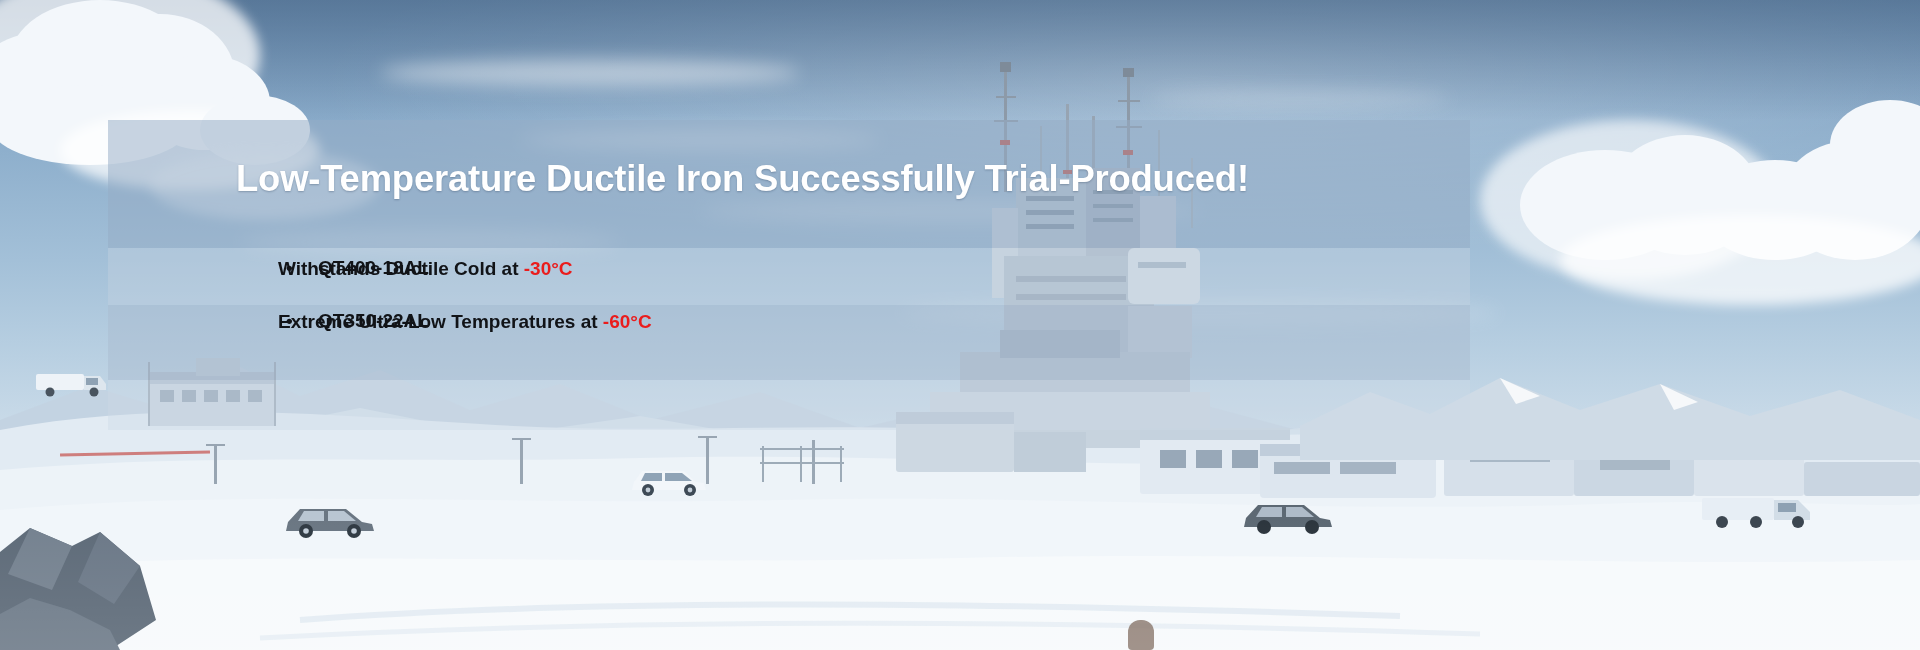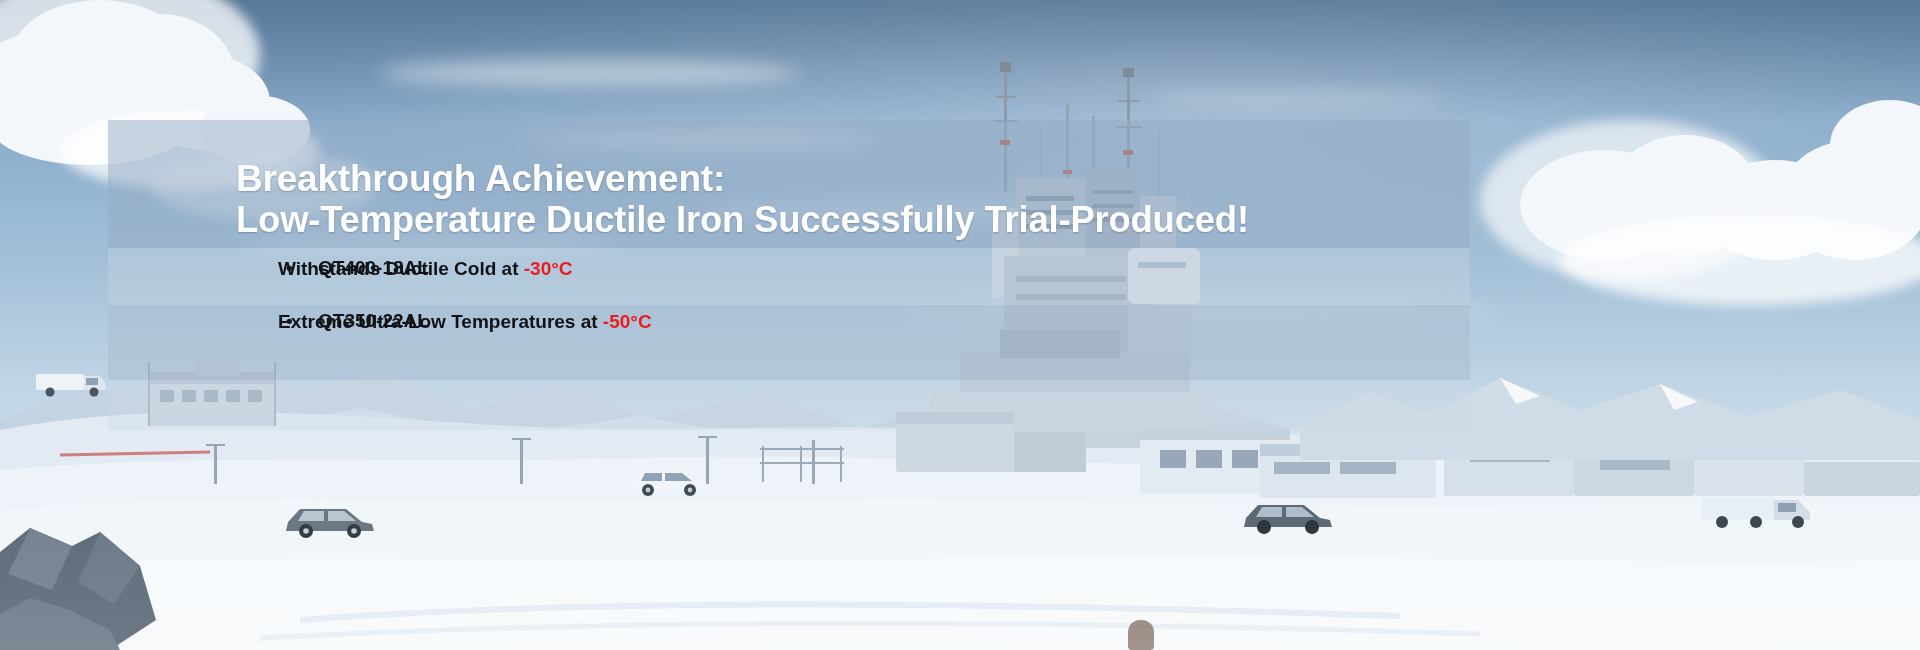--- a/index.html
+++ b/index.html
@@ -304,38 +304,37 @@
 
   <div class="grain"></div>
 
   <div id="panel">
     <div class="band band-a"></div>
     <div class="band band-b"></div>
     <div class="band band-c"></div>
     <div class="band band-d"></div>
 
     <div id="title">
-      <span class="tl">Breakthrough Achievement:</span>
       <span class="tl tl2">Low-Temperature Ductile Iron Successfully Trial-Produced!</span>
     </div>
 
     <div class="bullets">
 
       <div class="bgroup g1">
         <div class="bline1">
           <span class="dot">•</span>
           <span class="code">QT400-18AL</span>
         </div>
         <div class="bline2"><span>Withstands Ductile Cold at </span><span class="temp">-30°C</span></div>
       </div>
 
       <div class="bgroup g2">
         <div class="bline1">
           <span class="dot">•</span>
           <span class="code">QT350-22AL</span>
         </div>
-        <div class="bline2"><span>Extreme Ultra-Low Temperatures at </span><span class="temp">-50°C</span></div>
+        <div class="bline2"><span>Extreme Ultra-Low Temperatures at </span><span class="temp">-60°C</span></div>
       </div>
 
     </div>
   </div>
 
 </div>
 
 </body></html>

